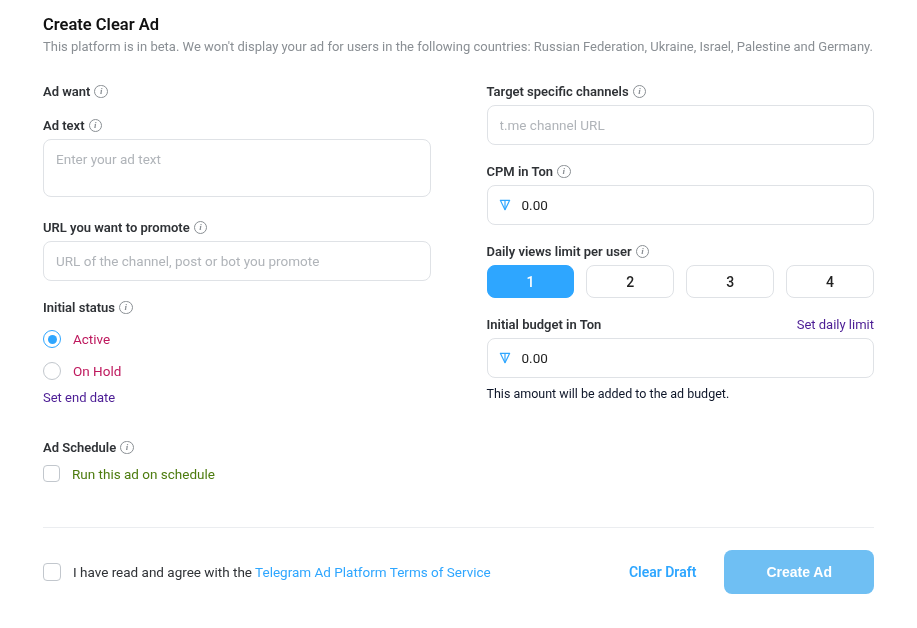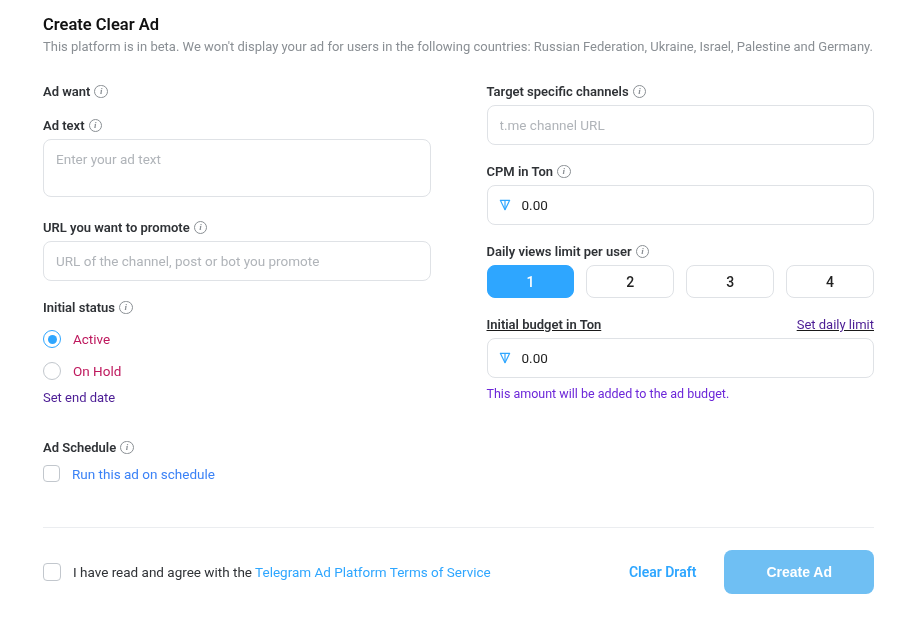--- a/index.html
+++ b/index.html
@@ -146,21 +146,21 @@
       width: 17px;
       height: 17px;
       border: 1.5px solid #c2c7cd;
       border-radius: 4px;
       flex-shrink: 0;
       cursor: pointer;
       background: #fff;
     }
     .checkbox-label {
       font-size: 13.5px;
-      color: #3b82f6;
+      color: #4d7c0f;
     }
     .seg-group {
       display: flex;
       gap: 12px;
     }
     .seg-btn {
       flex: 1;
       height: 33px;
       border: 1px solid #dfe2e6;
       border-radius: 8px;
@@ -176,25 +176,24 @@
     .seg-btn.selected {
       background: #2ea6ff;
       border-color: #2ea6ff;
       color: #fff;
     }
     .budget-label-row {
       display: flex;
       justify-content: space-between;
       align-items: baseline;
       margin-bottom: 6px;
-      text-decoration: underline;
     }
     .helper-text {
       font-size: 12.5px;
-      color: #6d28d9;
+      color: #0f172a;
       margin-top: 8px;
     }
     .divider {
       border: none;
       border-top: 1px solid #ebedf0;
       margin: 22px 0;
     }
     .footer-row {
       display: flex;
       align-items: center;

